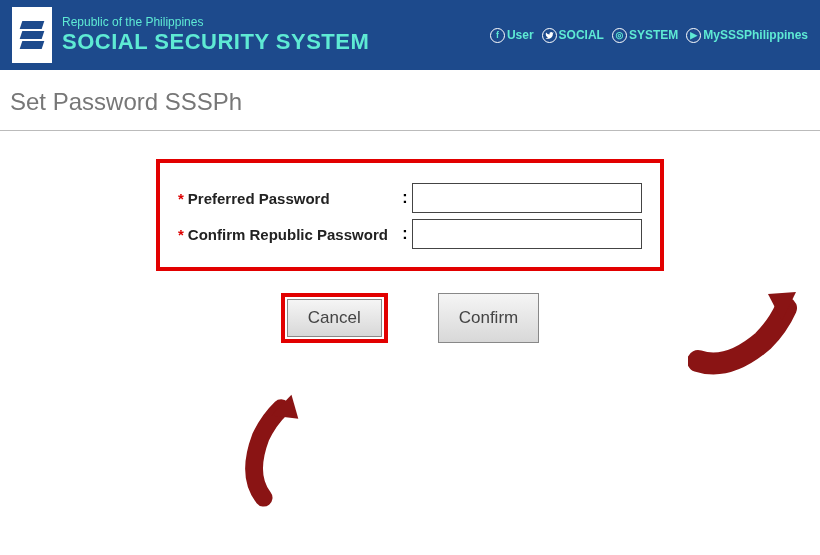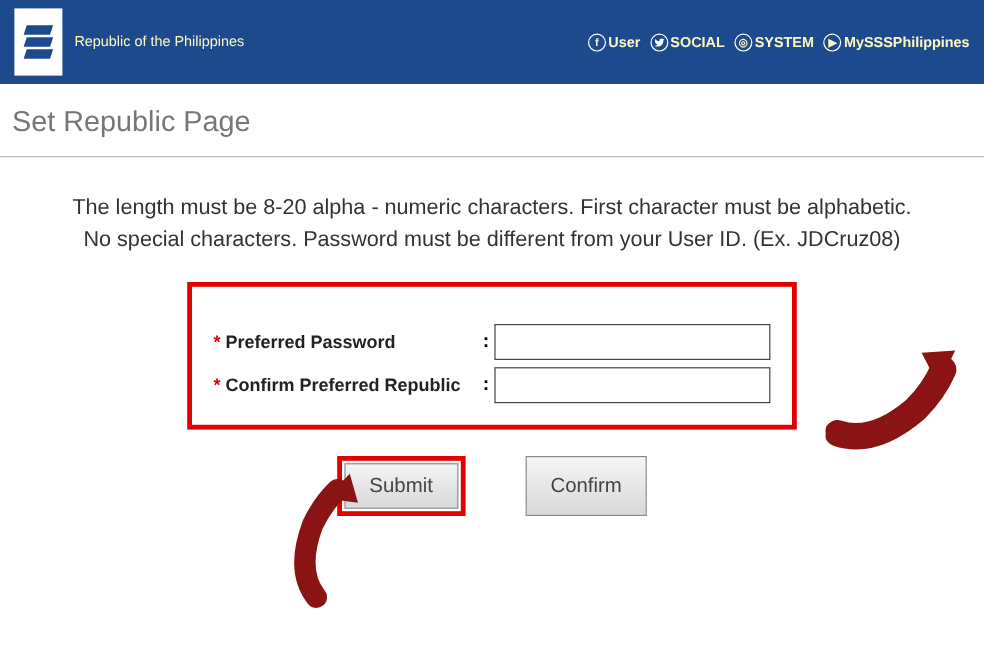--- a/index.html
+++ b/index.html
@@ -9,21 +9,21 @@
       height: 555px;
       background: #fff;
       overflow: hidden;
     }
     .header {
       background: #1d4a8c;
       height: 70px;
       display: flex;
       align-items: center;
       padding: 0 12px;
-      color: #fef9c3;
+      color: #5eead4;
     }
     .logo-box {
       width: 40px;
       height: 56px;
       background: #fff;
       margin-right: 10px;
       display: flex;
       flex-direction: column;
       justify-content: center;
       align-items: center;
@@ -88,21 +88,21 @@
     }
     .instruction {
       font-size: 18px;
       color: #333;
       line-height: 1.5;
       margin-bottom: 22px;
     }
     .form-highlight {
       display: inline-block;
       border: 4px solid #e20000;
-      padding: 25px 18px 12px;
+      padding: 14px 18px 12px;
       background: rgba(255,255,255,0.9);
     }
     .form-row {
       display: flex;
       align-items: center;
       margin: 6px 0;
     }
     .req { color: #d00; margin-right: 4px; font-weight: bold; }
     .form-label {
       width: 220px;
@@ -158,20 +158,21 @@
 <body>
 
 <div class="header">
   <div class="logo-box">
     <div class="logo-bar"></div>
     <div class="logo-bar"></div>
     <div class="logo-bar"></div>
   </div>
   <div class="title-stack">
     <div class="subtitle-text">Republic of the Philippines</div>
+    <div class="title-text">SOCIAL SECURITY SYSTEM</div>
   </div>
   <div class="social-links">
     <div class="social-link">
       <span class="social-icon">f</span>
       <span>User</span>
     </div>
     <div class="social-link">
       <span class="social-icon">
           <svg width="9" height="9" viewBox="0 0 24 24" fill="#fff">
             <path d="M23 3a10.9 10.9 0 01-3.14 1.53A4.48 4.48 0 0012 8v1A10.66 10.66 0 013 4s-4 9 5 13a11.64 11.64 0 01-7 2c9 5 20 0 20-11.5a4.5 4.5 0 000-.82A7.72 7.72 0 0023 3z"></path>
@@ -184,51 +185,47 @@
       <span>SYSTEM</span>
     </div>
     <div class="social-link">
       <span class="social-icon">▶</span>
       <span>MySSSPhilippines</span>
     </div>
   </div>
 </div>
 
 <div class="page-title-area">
-  <h1 class="page-title">Set Republic Page</h1>
+  <h1 class="page-title">Set Password SSSPh</h1>
 </div>
 
 <hr class="hr-divider">
 
 <div class="content">
-  <p class="instruction">
-    <span>The length must be 8-20 alpha - numeric characters. First character must be alphabetic.</span><br>
-    <span>No special characters. Password must be different from your User ID. (Ex. JDCruz08)</span>
-  </p>
 
   <div class="form-highlight">
     <div class="form-row">
       <div class="form-label">
         <span class="req">*</span><span>Preferred Password</span>
       </div>
       <div class="colon">:</div>
       <input class="form-input" type="password" style="">
     </div>
     <div class="form-row">
       <div class="form-label">
-        <span class="req">*</span><span>Confirm Preferred Republic</span>
+        <span class="req">*</span><span>Confirm Republic Password</span>
       </div>
       <div class="colon">:</div>
       <input class="form-input" type="password" style="">
     </div>
   </div>
 
   <div class="button-row">
     <span class="submit-highlight">
-      <button class="btn">Submit</button>
+      <button class="btn">Cancel</button>
     </span>
     <button class="btn">Confirm</button>
   </div>
 
   <svg class="arrow arrow-right" width="110" height="90" viewBox="0 0 110 90">
     <path d="M100 75 Q70 85 35 55 Q 20 40 12 22" stroke="#8a1414" stroke-width="22" fill="none" stroke-linecap="round"></path>
     <path d="M2 6 L30 8 L16 35 Z" fill="#8a1414"></path>
   </svg>
 
   <svg class="arrow arrow-bottom" width="100" height="80" viewBox="0 0 110 90">

